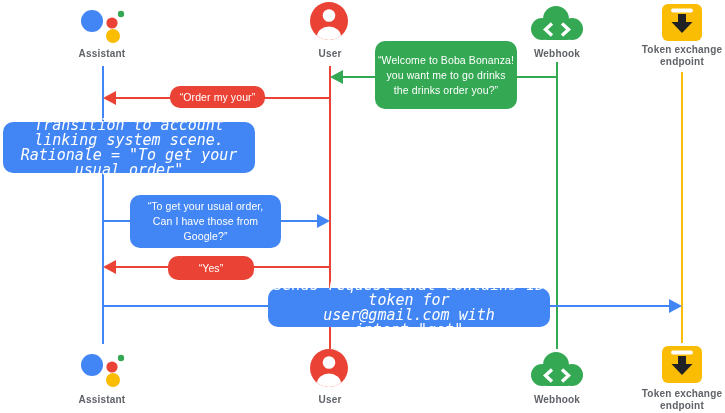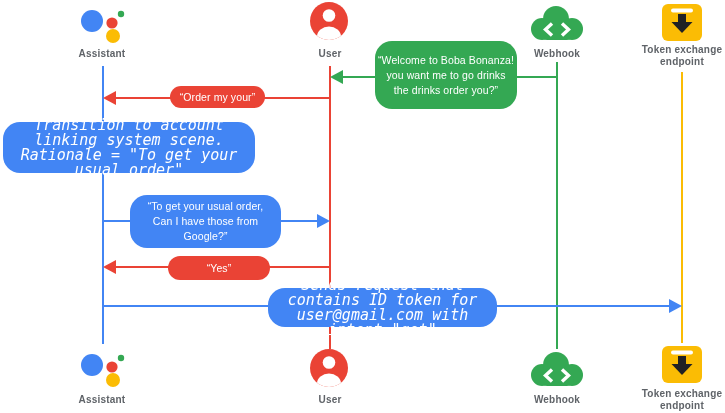--- a/index.html
+++ b/index.html
@@ -6,21 +6,21 @@
   .stage{position:relative;width:725px;height:413px;background:#fff;overflow:hidden;
          font-family:"Liberation Sans",sans-serif;}
   .abs{position:absolute}
   .lifeline{position:absolute;width:2px}
   .hline{position:absolute;height:2px}
   .ah-l{position:absolute;width:0;height:0;border-top:7px solid transparent;border-bottom:7px solid transparent;border-right:13px solid transparent}
   .ah-r{position:absolute;width:0;height:0;border-top:7px solid transparent;border-bottom:7px solid transparent;border-left:13px solid transparent}
   .ah-l.green{border-right-color:var(--green,#34a853)}
   .ah-l.red{border-right-color:var(--red,#ea4335)}
   .ah-r.blue{border-left-color:var(--blue,#4285f4)}
-  .msg{position:absolute;border-radius:17px;color:#fff;display:flex;flex-direction:column;
+  .msg{position:absolute;border-radius:10px;color:#fff;display:flex;flex-direction:column;
        align-items:center;justify-content:center;text-align:center}
   .dlg{font-size:10.5px;line-height:15px;letter-spacing:.1px}
   .mono{font-family:"DejaVu Sans Mono","Liberation Mono",monospace;font-style:italic;font-size:15px;line-height:15px}
   .label{position:absolute;width:100px;text-align:center;font-size:10px;font-weight:600;
          color:var(--gray-label,#5f6368);letter-spacing:.2px}
   .bg-blue{background:var(--blue,#4285f4)}
   .bg-red{background:var(--red,#ea4335)}
   .bg-green{background:var(--green,#34a853)}
   .bg-yellow{background:var(--yellow,#fbbc04)}
   .f-blue{fill:var(--blue,#4285f4)}
@@ -69,25 +69,25 @@
   <div class="msg mono bg-blue" style="left:3px;top:122px;width:252px;height:51px">
     <div>Transition to account linking system scene.</div>
     <div>Rationale = "To get your usual order"</div>
   </div>
 
   <div class="msg dlg bg-blue" style="left:130px;top:195px;width:151px;height:53px">
     <div>“To get your usual order,</div>
     <div>Can I have those from Google?”</div>
   </div>
 
-  <div class="msg dlg bg-red" style="left:168px;top:256px;width:102px;height:24px">
+  <div class="msg dlg bg-red" style="left:168px;top:256px;width:86px;height:24px">
     <div>“Yes”</div>
   </div>
 
-  <div class="msg mono bg-blue" style="left:268px;top:288px;width:229px;height:39px">
+  <div class="msg mono bg-blue" style="left:268px;top:288px;width:282px;height:39px">
     <div>Sends request that contains ID token for</div>
     <div>user@gmail.com with intent="get"</div>
   </div>
 
   <svg class="abs" style="left:75px;top:0" width="52" height="46" viewBox="0 0 52 46">
     <circle class="f-blue" cx="17" cy="21" r="11"></circle>
     <circle class="f-green" cx="46" cy="14" r="3.2"></circle>
     <circle class="f-red" cx="37" cy="23" r="5.6"></circle>
     <circle class="f-yellow" cx="38" cy="36" r="7"></circle>
   </svg>

